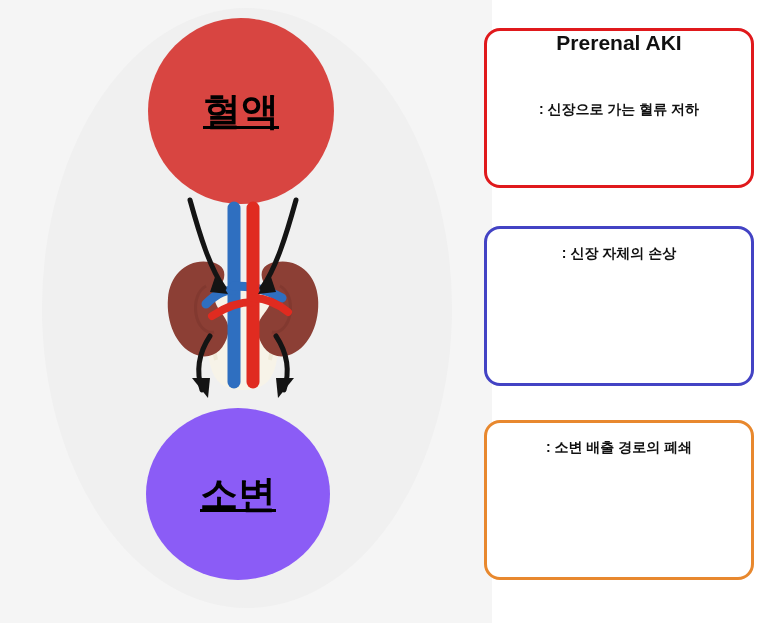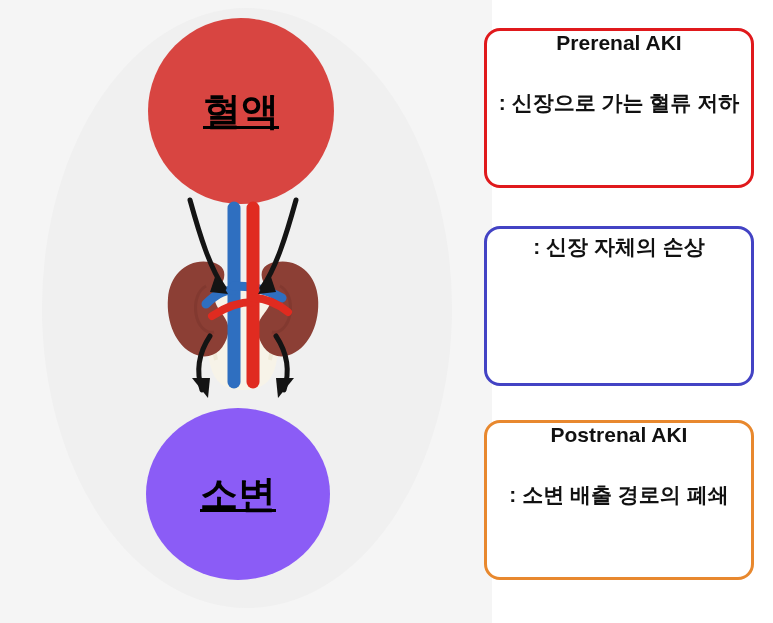--- a/index.html
+++ b/index.html
@@ -111,25 +111,25 @@
 
   .card-title {
     font-size: 21px;
     font-weight: 600;
     color: #111111;
     text-align: center;
     margin: 0 0 30px 0;
     white-space: nowrap;
   }
   .card-desc {
-    font-size: 21px;
+    font-size: 14px;
     font-weight: 600;
     color: #111111;
     text-align: center;
-    margin: 4px;
+    margin: 16px;
     white-space: nowrap;
   }
 </style>
 </head>
 <body>
 
 <div id="left-panel">
 
   <div id="backdrop-ellipse"></div>
 
@@ -209,17 +209,16 @@
   <div id="card-prerenal" class="info-card">
     <div class="card-title">Prerenal AKI</div>
     <div class="card-desc">: 신장으로 가는 혈류 저하</div>
   </div>
 
   <div id="card-intrinsic" class="info-card">
     <div class="card-desc">: 신장 자체의 손상</div>
   </div>
 
   <div id="card-postrenal" class="info-card">
-    <div class="card-title">Postrenal AKI</div>
     <div class="card-desc">: 소변 배출 경로의 폐쇄</div>
   </div>
 
 </div>
 
 </body></html>

